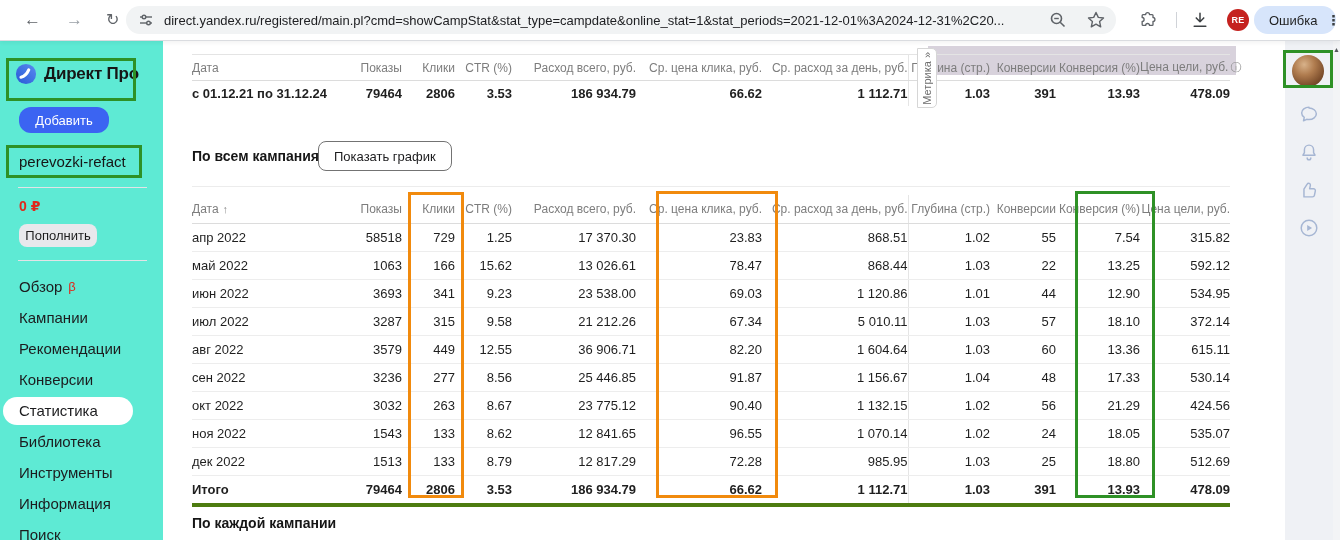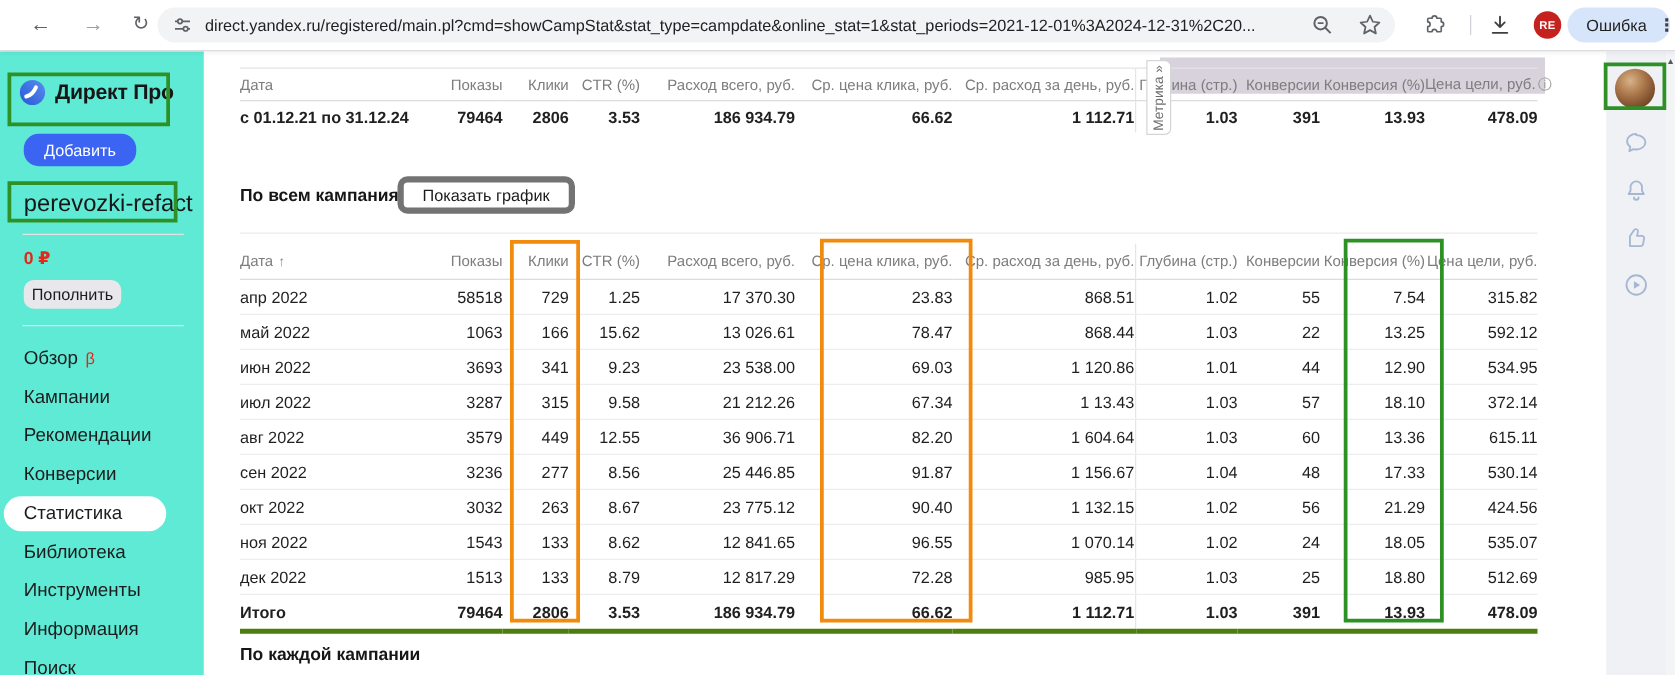--- a/index.html
+++ b/index.html
@@ -31,21 +31,21 @@
   .profile-pill{position:absolute;left:1254px;top:6px;width:82px;height:28px;background:#d7e5fb;
     border-radius:14px;display:flex;align-items:center;cursor:pointer;}
   .profile-pill .pname{font-size:13px;color:#1f1f1f;margin-left:15px;}
   .profile-pill .dots{font-size:14px;color:#3c4043;margin-left:9px;font-weight:bold;}
   
   .sidebar{position:absolute;left:0;top:41px;width:163px;height:499px;background:#5eead4;z-index:5;}
   .logo-row{position:absolute;left:15px;top:20px;height:26px;display:flex;align-items:center;}
   .logo-text{font-size:17px;font-weight:bold;color:#161616;margin-left:7px;letter-spacing:-.2px;}
   .add-btn{position:absolute;left:19px;top:66px;width:90px;height:26px;background:#3b64f2;color:#fff;
     border:none;border-radius:12px;font-size:13px;font-family:inherit;cursor:pointer;}
-  .campaign{position:absolute;left:19px;top:112px;font-size:19px;color:#161616;cursor:pointer;}
+  .campaign{position:absolute;left:19px;top:112px;font-size:15px;color:#161616;cursor:pointer;}
   .sb-div{position:absolute;left:18px;right:16px;height:1px;background:#e3e3e6;}
   .sb-div.d1{top:146px;} .sb-div.d2{top:219px;}
   .balance{position:absolute;left:19px;top:157px;font-size:14px;font-weight:600;color:#e0281b;}
   .topup-btn{position:absolute;left:19px;top:183px;width:78px;height:23px;background:#e8e8ec;color:#1c1c1e;
     border:none;border-radius:8px;font-size:13px;font-family:inherit;cursor:pointer;}
   .sb-nav{position:absolute;left:0;top:230px;width:163px;}
   .nav-item{height:31px;display:flex;align-items:center;padding-left:19px;font-size:15px;color:#1c1c1e;cursor:pointer;}
   .nav-item.active{background:#fff;border-radius:14px;width:130px;box-sizing:border-box;height:28px;
     margin:1.5px 0 1.5px 3px;padding-left:16px;}
   .nav-badge{color:#e0281b;font-size:13px;margin-left:6px;}
@@ -66,21 +66,21 @@
   .main-tbl{top:195px;}
   .main-tbl th{height:28px;border-bottom:1px solid #dcdcdc;}
   .main-tbl td{height:27px;border-bottom:1px solid #ededed;}
   .main-tbl tr.total td{font-weight:bold;border-bottom:4px solid #4d7c0f;}
   .tbl .div-l{border-left:1px solid #e5e5e5;}
   .sort{color:#8f8f8f;font-size:11px;margin-left:4px;}
   .info-ic{color:#8a8a8a;font-size:11px;margin-left:2px;}
   .section-title{position:absolute;left:192px;font-size:14px;font-weight:bold;color:#161616;z-index:2;}
   .t-all{top:148px;} .t-each{top:515px;}
   .chart-btn{position:absolute;left:318px;top:141px;height:30px;padding:0 15px;background:#fff;
-    border:5px solid #737373;border-radius:8px;font-size:13px;color:#1c1c1e;font-family:inherit;cursor:pointer;z-index:2;}
+    border:1px solid #737373;border-radius:8px;font-size:13px;color:#1c1c1e;font-family:inherit;cursor:pointer;z-index:2;}
   .hsep{position:absolute;left:192px;top:186px;width:1038px;height:1px;background:#ececec;z-index:2;}
   
   .rail{position:absolute;left:1285px;top:41px;width:48px;height:499px;background:#eff1f5;z-index:5;}
   .avatar{position:absolute;left:7px;top:14px;width:32px;height:32px;border-radius:50%;cursor:pointer;
     background:radial-gradient(circle at 38% 30%,#d8b28a 0%,#b07c4f 35%,#7c4e2c 70%,#4f2f1a 100%);}
   .rail-ic{position:absolute;left:13px;cursor:pointer;}
   .ric1{top:62px;} .ric2{top:100px;} .ric3{top:138px;} .ric4{top:176px;}
   .scrollbar{position:absolute;left:1333px;top:41px;width:7px;height:499px;background:#f3f4f6;z-index:6;}
   .sb-arrow{position:absolute;left:0;top:5px;width:7px;text-align:center;font-size:7px;color:#55585c;line-height:7px;}
   .sb-thumb{position:absolute;left:1px;top:99px;width:5px;height:190px;background:#c8cbce;border-radius:3px;cursor:pointer;}
@@ -306,21 +306,21 @@
           <td>12.90</td>
           <td>534.95</td>
         </tr>
         <tr>
           <td>июл 2022</td>
           <td>3287</td>
           <td>315</td>
           <td>9.58</td>
           <td>21 212.26</td>
           <td>67.34</td>
-          <td>1 13.43</td>
+          <td>5 010.11</td>
           <td class="div-l">1.03</td>
           <td>57</td>
           <td>18.10</td>
           <td>372.14</td>
         </tr>
         <tr>
           <td>авг 2022</td>
           <td>3579</td>
           <td>449</td>
           <td>12.55</td>

